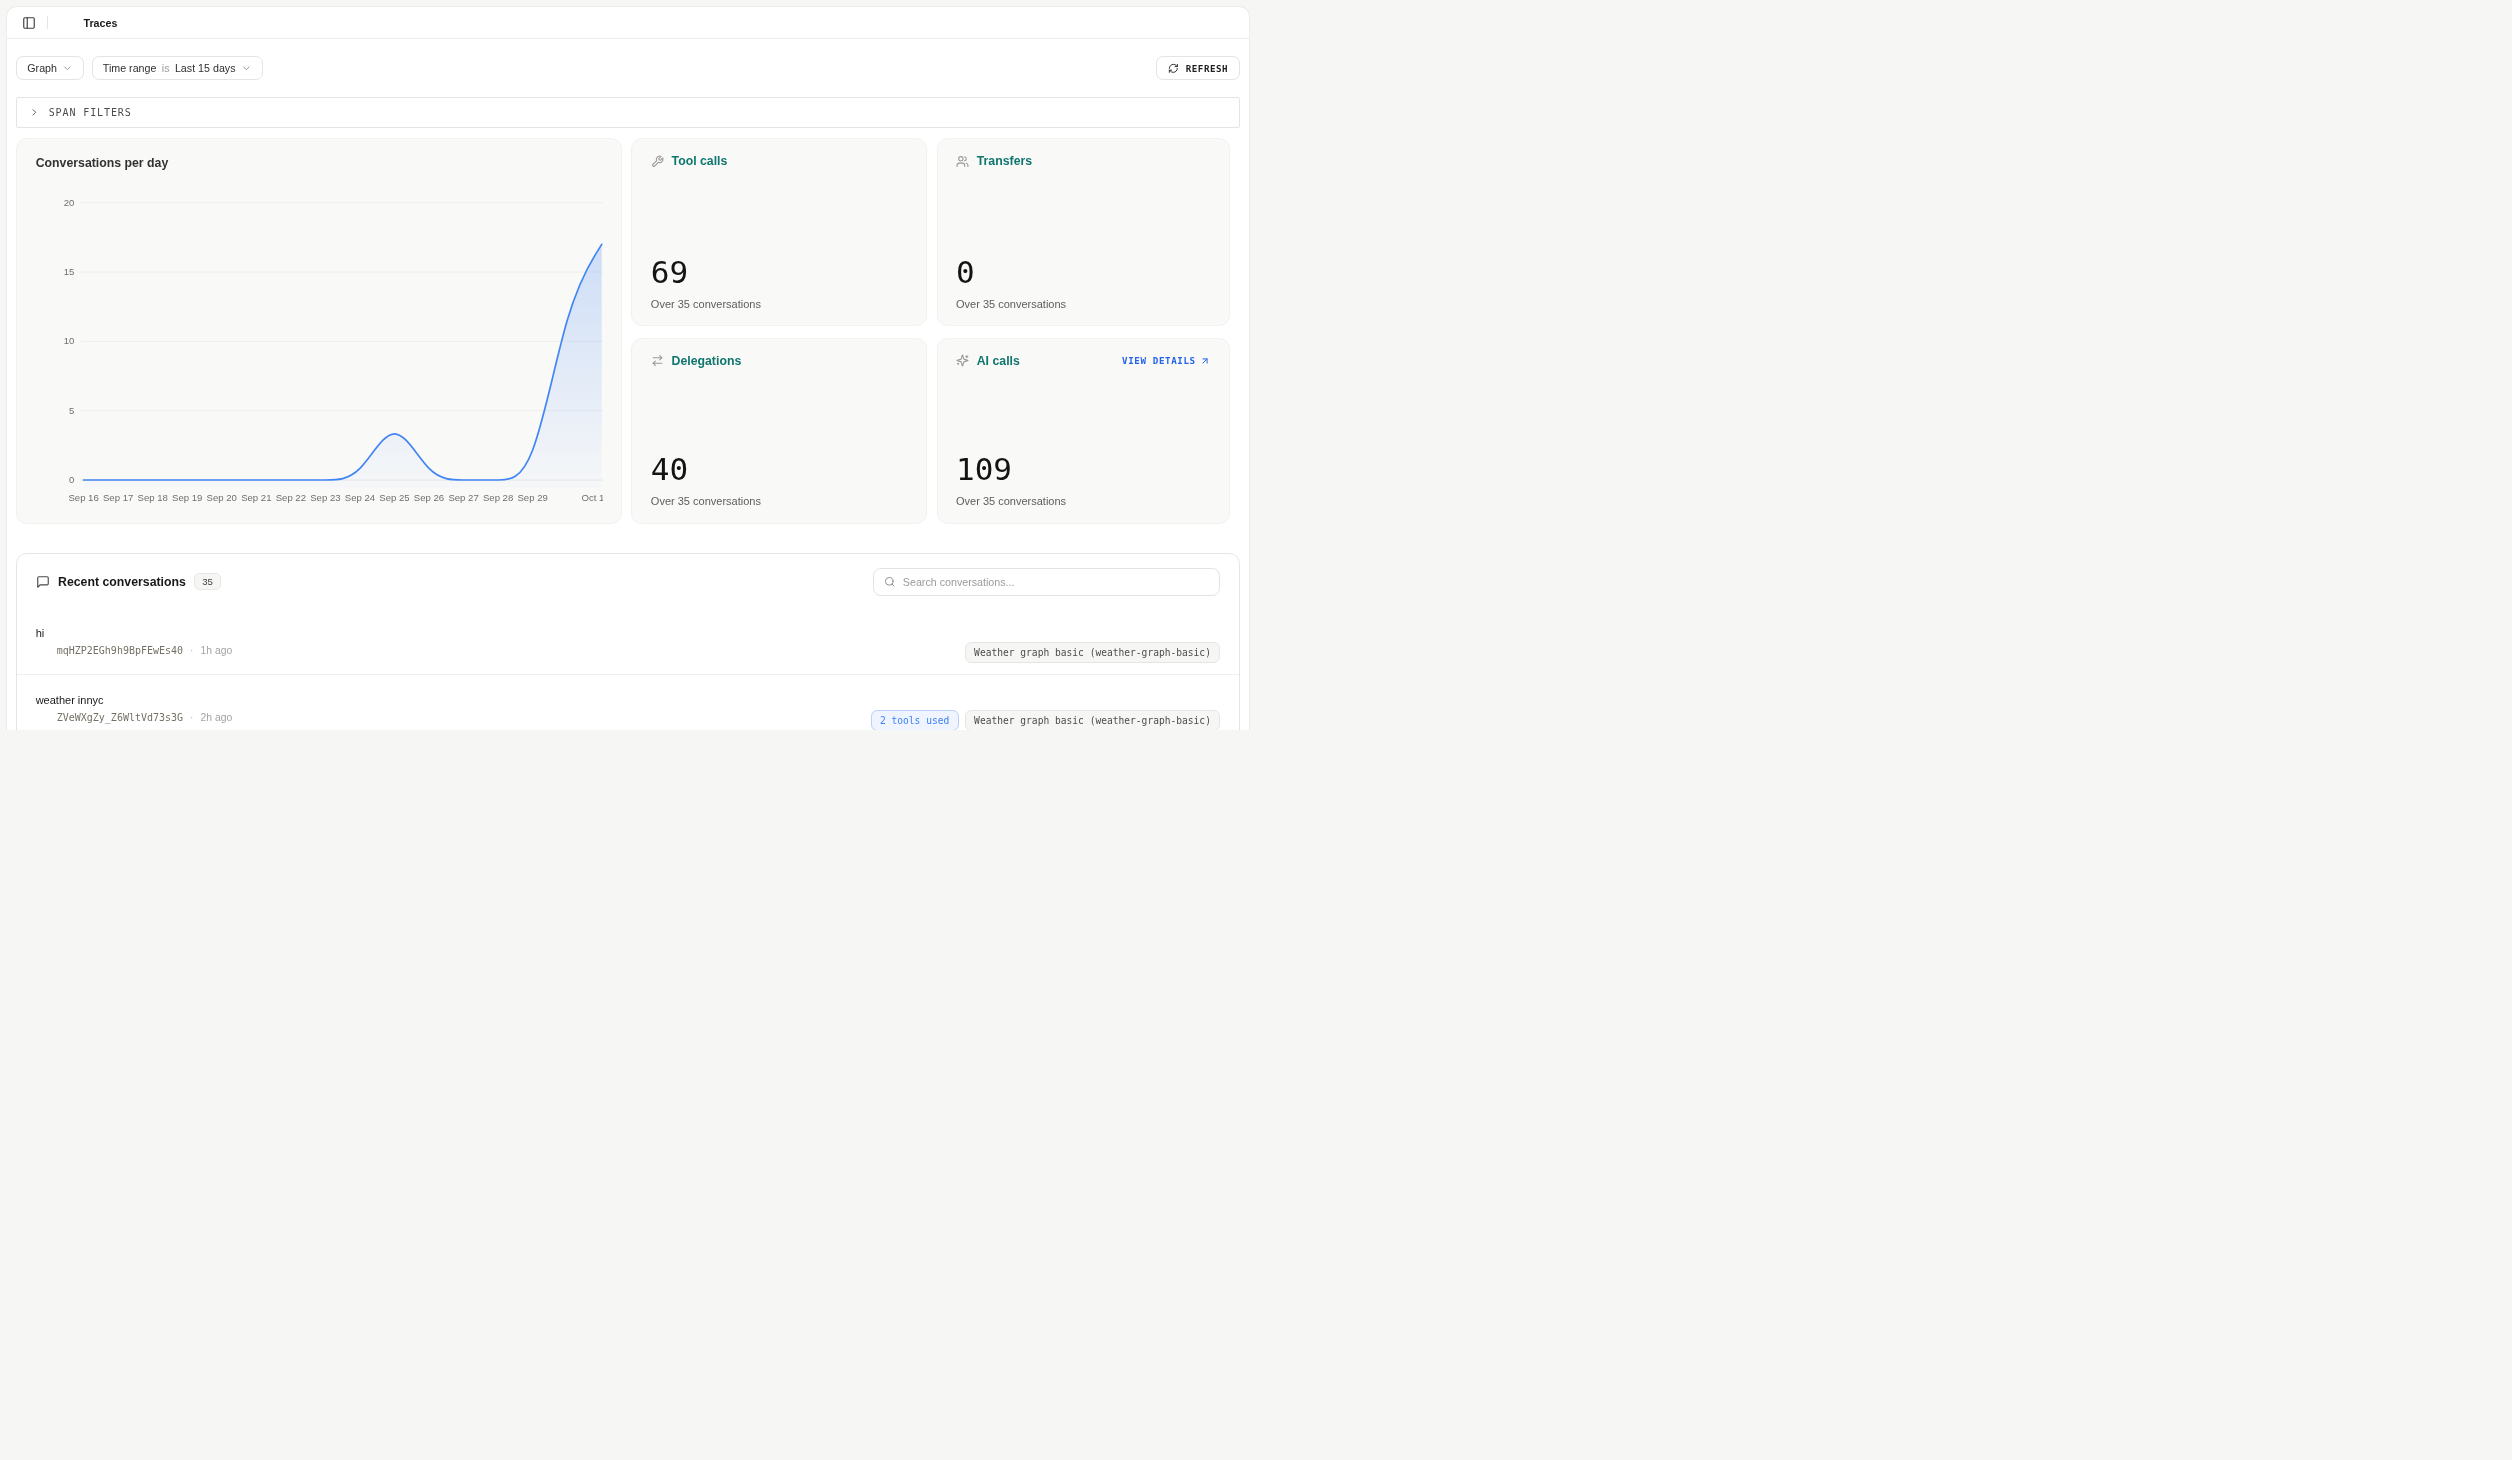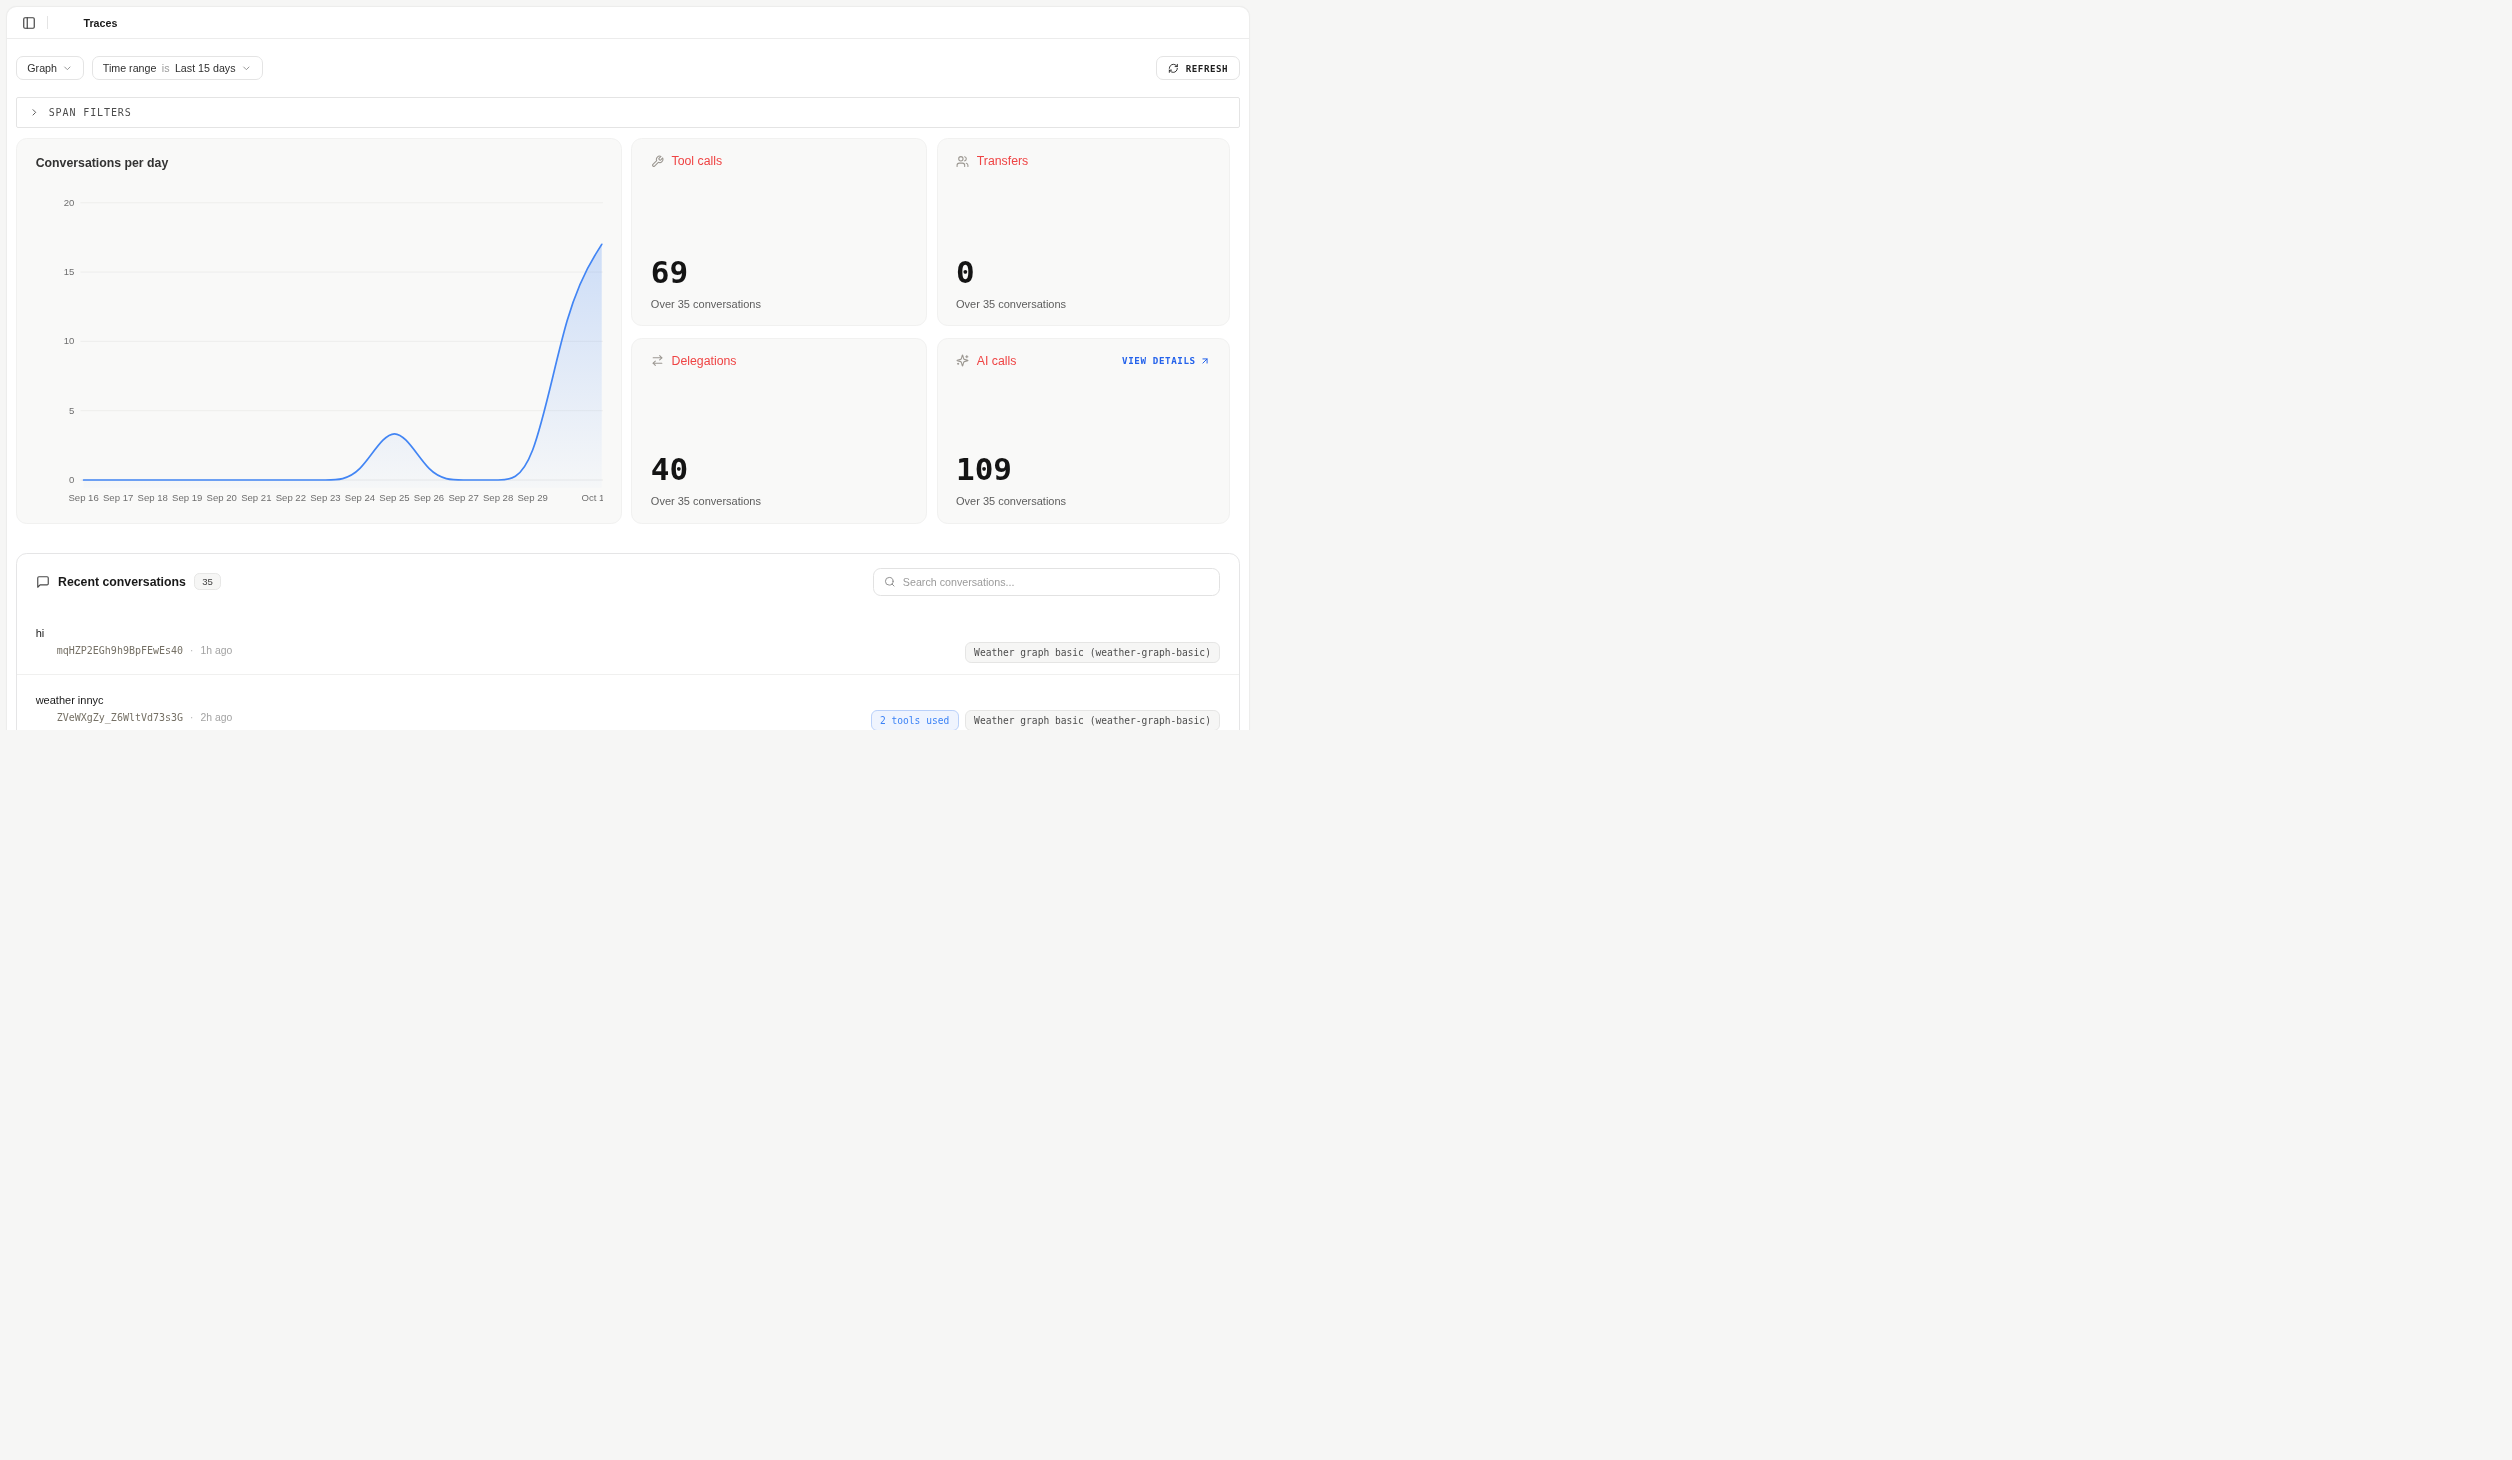--- a/index.html
+++ b/index.html
@@ -36,25 +36,25 @@
   
   .dashboard { display:grid; grid-template-columns:606px 296px 293px; grid-template-rows:188px 186px; gap:11.5px 9.2px; padding:10px 9.2px 0 9.2px; }
   .card { background:#f9f9f8; border:0.8px solid #f1f1f0; border-radius:10.7px; }
   .chart-card { grid-row:1 / 3; padding:17px 18.4px 4.6px 18.4px; }
   .chart-title { font-size:12.3px; font-weight:600; color:#333; }
   .chart-svg { margin-top:9.2px; }
 
   .stat-card { padding:15.3px 18.4px; display:flex; flex-direction:column; }
   .stat-head { display:flex; align-items:center; gap:7.7px; }
   .stat-icon { color:#9c9892; }
-  .stat-title { font-size:12.3px; font-weight:400; color:#ef4444; flex:1; }
+  .stat-title { font-size:12.3px; font-weight:700; color:#0f766e; flex:1; }
   .view-details { display:flex; align-items:center; gap:4.6px; border:none; background:transparent; cursor:pointer;
     font-family:"DejaVu Sans Mono", monospace; font-size:9.2px; font-weight:600; letter-spacing:0.6px; color:#2563eb; }
   .stat-spacer { flex:1; }
-  .stat-value { font-family:"DejaVu Sans Mono", monospace; font-weight:700; font-size:31px; line-height:1; color:#141414; }
+  .stat-value { font-family:"DejaVu Sans Mono", monospace; font-weight:400; font-size:31px; line-height:1; color:#141414; }
   .stat-sub { margin-top:10px; font-size:11px; color:#5d5d5d; }
 
   
   .recent-card { margin:29px 9.2px 0 9.2px; background:#fff; border:0.8px solid #e5e5e6; border-radius:10.7px; height:245px; overflow:hidden; }
   .recent-head { display:flex; padding:14px 18.4px 12.3px 18.4px; }
   .recent-title-wrap { display:flex; align-items:center; gap:8.4px; }
   .recent-title { font-size:12.3px; font-weight:700; color:#191919; }
   .count-badge { font-size:9.6px; color:#3f3f3f; background:#f6f6f5; border:0.8px solid #e7e7e6; border-radius:5.4px; padding:2.3px 7px; }
   .search-box { margin-left:auto; display:flex; align-items:center; gap:7px; width:347px; height:28px; padding:0 10px;
     background:#fff; border:0.8px solid #e2e2e2; border-radius:7.7px; color:#8d8d8d; }

